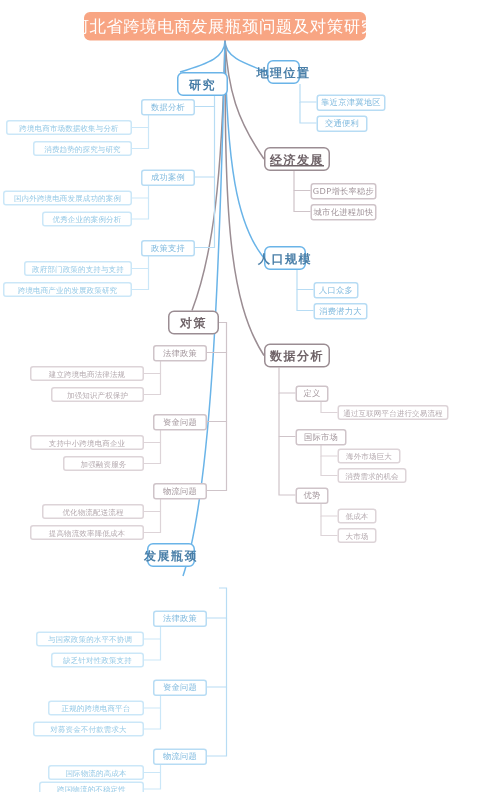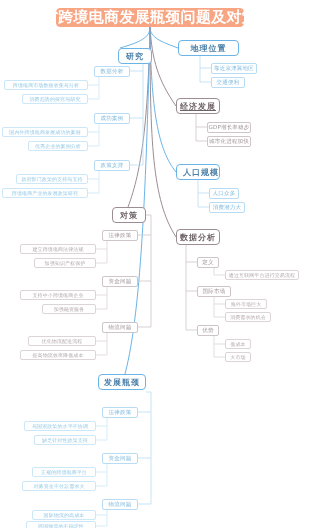--- a/index.html
+++ b/index.html
@@ -21,23 +21,23 @@
     background:#ffffff;
   }
 
   
   .root{
     left:56px;top:8px;width:188px;height:19px;
     background:#f8a583;
     border:1px solid #f8a583;
     border-radius:4px;
     color:#ffffff;
-    font-size:15px;
+    font-size:11px;
     letter-spacing:.3px;
-    font-weight:700;
+    font-weight:400;
   }
 
   
   .l1{
     height:16px;
     font-size:8px;
     border-width:1.2px;border-style:solid;
     border-radius:4px;
     font-weight:700;
     letter-spacing:1px;
@@ -177,41 +177,41 @@
   <div class="node l2 blue" style="left:94px;top:159.5px;width:36px;">
     <span>政策支持</span>
   </div>
   <div class="node l3 blue" style="left:16px;top:174px;width:72px;">
     <span>政府部门政策的支持与支持</span>
   </div>
   <div class="node l3 blue" style="left:2px;top:188px;width:86px;">
     <span>跨境电商产业的发展政策研究</span>
   </div>
 
-  <div class="node l1 blue" style="left:178px;top:40px;width:61px;">
+  <div class="node l1 blue" style="left:178px;top:40px;width:22px;">
     <span>地理位置</span>
   </div>
   <div class="node l2 blue" style="left:211px;top:62.5px;width:46px;">
     <span>靠近京津冀地区</span>
   </div>
   <div class="node l2 blue" style="left:211px;top:76.5px;width:34px;">
     <span>交通便利</span>
   </div>
 
   <div class="node l1 mauve" style="left:176px;top:98px;width:44px;text-decoration:underline;">
     <span>经济发展</span>
   </div>
   <div class="node l2 mauve" style="left:207px;top:121.5px;width:44px;">
     <span>GDP增长率稳步</span>
   </div>
   <div class="node l2 mauve" style="left:207px;top:135.5px;width:44px;">
     <span>城市化进程加快</span>
   </div>
 
-  <div class="node l1 blue" style="left:176px;top:164px;width:44px;justify-content:flex-end;">
+  <div class="node l1 blue" style="left:176px;top:164px;width:28px;">
     <span>人口规模</span>
   </div>
   <div class="node l2 blue" style="left:209px;top:187.5px;width:30px;">
     <span>人口众多</span>
   </div>
   <div class="node l2 blue" style="left:209px;top:201.5px;width:36px;">
     <span>消费潜力大</span>
   </div>
 
   <div class="node l1 mauve" style="left:176px;top:229px;width:44px;">
@@ -270,21 +270,21 @@
   <div class="node l2 mauve" style="left:102px;top:321.5px;width:36px;">
     <span>物流问题</span>
   </div>
   <div class="node l3 mauve" style="left:28px;top:336px;width:68px;">
     <span>优化物流配送流程</span>
   </div>
   <div class="node l3 mauve" style="left:20px;top:350px;width:76px;">
     <span>提高物流效率降低成本</span>
   </div>
 
-  <div class="node l1 blue" style="left:98px;top:374px;width:48px;text-align:center;">
+  <div class="node l1 blue" style="left:98px;top:362px;width:32px;text-align:center;">
     <span>发展瓶颈</span>
   </div>
   <div class="node l2 blue" style="left:102px;top:406.5px;width:36px;">
     <span>法律政策</span>
   </div>
   <div class="node l3 blue" style="left:24px;top:421px;width:72px;">
     <span>与国家政策的水平不协调</span>
   </div>
   <div class="node l3 blue" style="left:34px;top:435px;width:62px;">
     <span>缺乏针对性政策支持</span>

